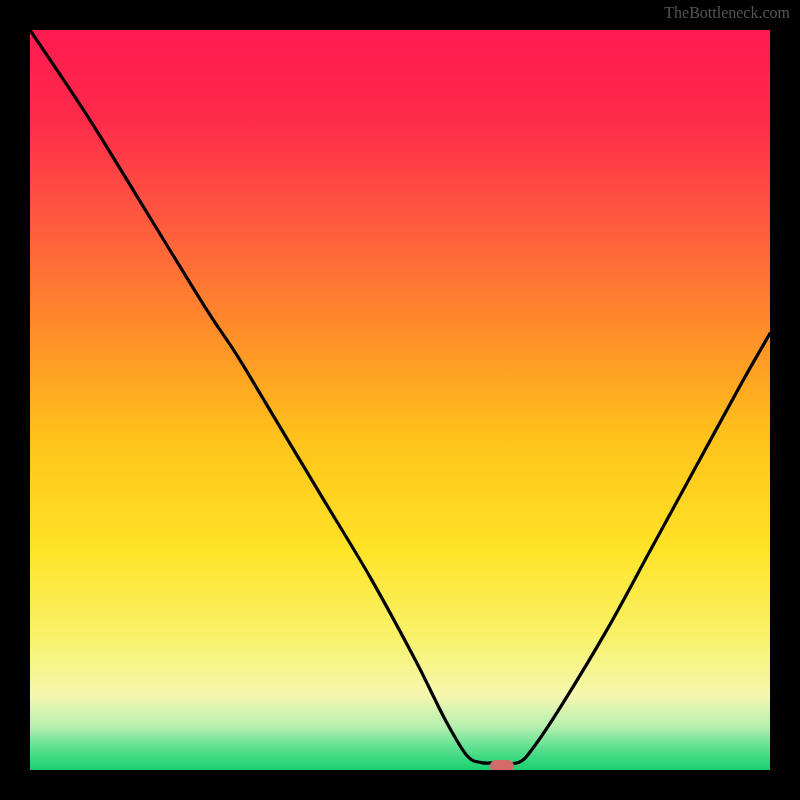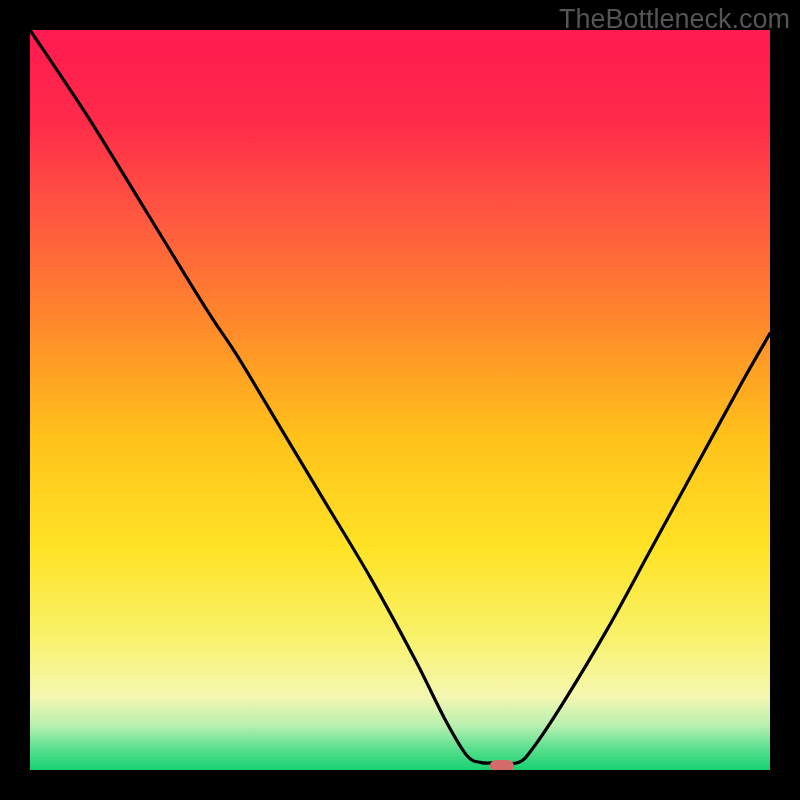--- a/index.html
+++ b/index.html
@@ -12,23 +12,23 @@
     position: relative;
     width: 800px;
     height: 800px;
     background: #000000;
     overflow: hidden;
   }
   .watermark {
     position: absolute;
     top: 4px;
     right: 10px;
-    font-size: 27px;
+    font-size: 16px;
     color: #555555;
-    font-family: Liberation Sans, sans-serif;
+    font-family: Liberation Serif, serif;
     z-index: 10;
   }
   .plot-area {
     position: absolute;
     left: 30px;
     top: 30px;
     width: 740px;
     height: 740px;
     overflow: hidden;
   }

